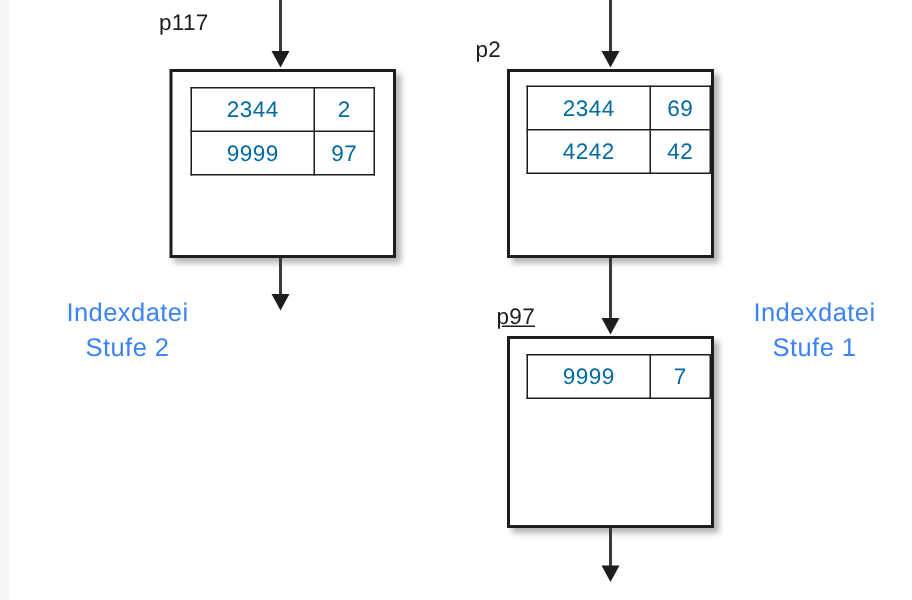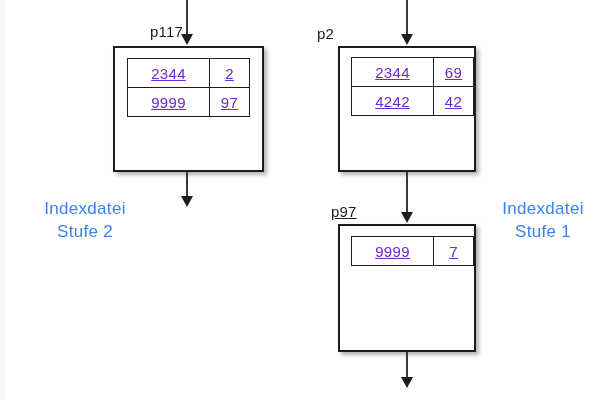--- a/index.html
+++ b/index.html
@@ -48,25 +48,24 @@
   .entry-table {
     position: absolute;
     border-collapse: collapse;
     table-layout: fixed;
     background: #ffffff;
   }
   .entry-table td {
     border: 1.5px solid #1d1d1d;
     text-align: center;
     font-size: 15px;
-    color: #6d28d9;
+    color: #0369a1;
     padding: 0;
     height: 28px;
     letter-spacing: 0.3px;
-    text-decoration: underline;
   }
   .entry-table td.key-cell { width: 81px; }
   .entry-table td.ptr-cell { width: 39px; }
 
   
   .arrow {
     position: absolute;
     width: 2px;
     background: #3a3a3a;
   }
@@ -93,21 +92,21 @@
 </head>
 <body>
 
 <div id="diagram">
 
   <div class="edge-strip"></div>
 
   <div class="arrow" style="left:186px; top:0px; height:36px;"></div>
   <div class="arrow-head" style="left:181px; top:34px;"></div>
 
-  <div class="block-label" style="left:106px; top:23px;margin-left:44px;">p117</div>
+  <div class="block-label" style="left:106px; top:7px;">p117</div>
 
   <div class="block" style="left:113px; top:46px; width:151px; height:126px;">
     <table class="entry-table" style="left:12px; top:10px;">
       <tbody>
         <tr>
           <td class="key-cell">2344</td>
           <td class="ptr-cell">2</td>
         </tr>
         <tr>
           <td class="key-cell">9999</td>

